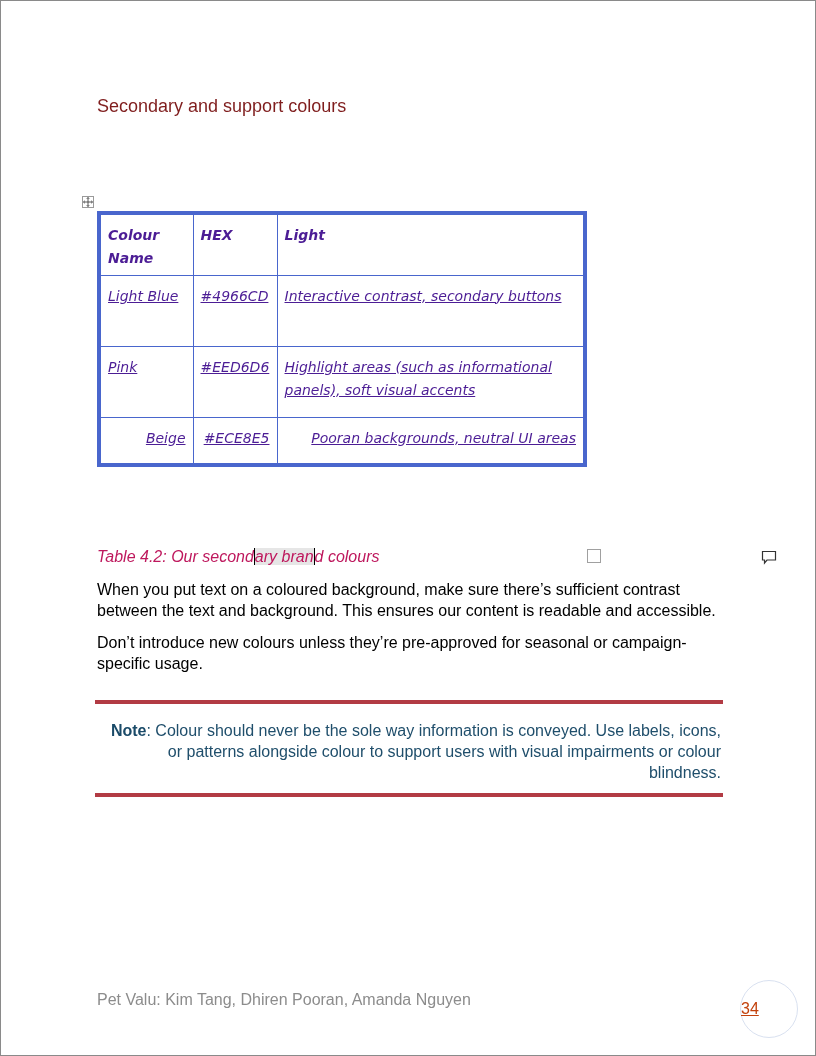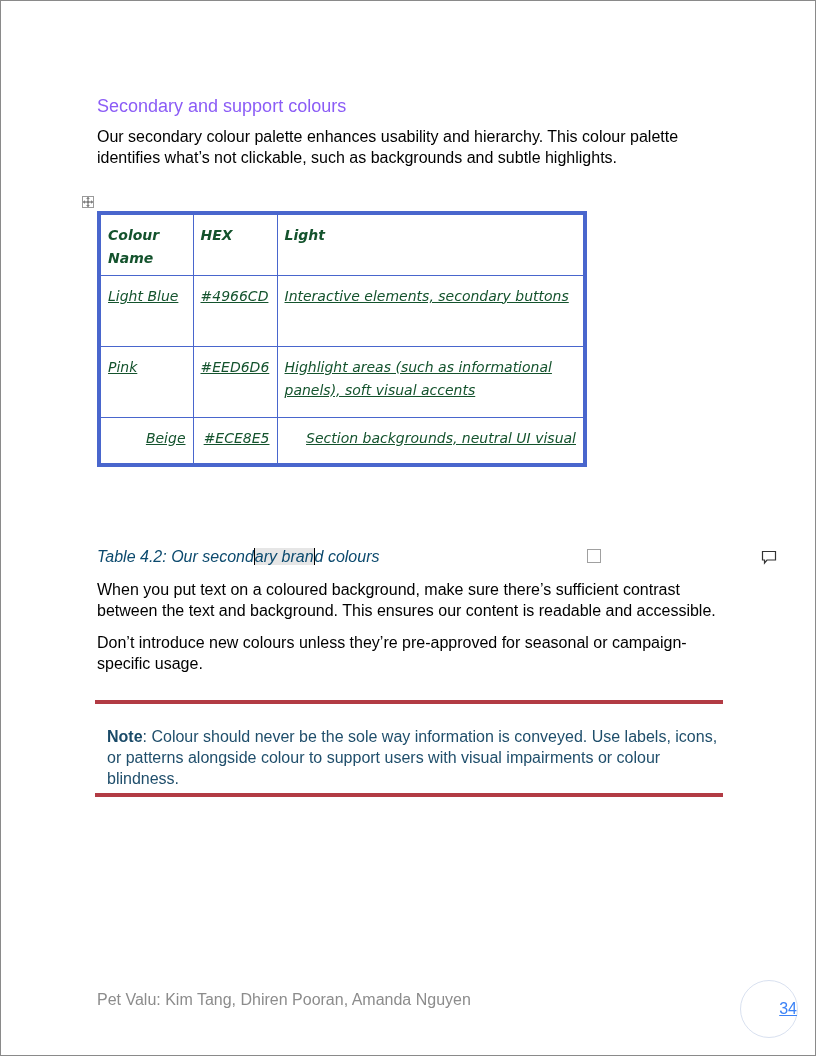--- a/index.html
+++ b/index.html
@@ -6,112 +6,111 @@
     body {
       width: 816px; height: 1056px; background: #ffffff; position: relative; overflow: hidden;
       font-family: "Liberation Sans", sans-serif;
     }
     .page {
       position: absolute; left: 0; top: 0; width: 814px; height: 1054px;
       border: 1px solid #8a8a8a; background: #fff;
     }
     .heading {
       position: absolute; left: 96px; top: 95px;
-      font-size: 18px; color: #8b5cf6; margin: 0; font-weight: normal;
+      font-size: 18px; color: #7f1d1d; margin: 0; font-weight: normal;
     }
     .para {
       position: absolute; left: 96px; width: 630px;
       font-size: 16px; line-height: 21px; color: #000; margin: 0;
     }
     .p1 { top: 125px; }
     .p2 { top: 178px; }
     .p2 .ref { font-style: italic; }
     .p3 { top: 578px; }
     .p4 { top: 631px; }
     .move-handle {
       position: absolute; left: 81px; top: 195px; width: 12px; height: 12px;
       border: 1px solid #9a9a9a; background: #fff; box-sizing: border-box;
       font-size: 11px; line-height: 10px; text-align: center; color: #555;
     }
     .tbl {
       position: absolute; left: 96px; top: 210px; width: 490px;
       border-collapse: collapse; border: 4px solid #4966CD;
-      font-family: "DejaVu Sans", sans-serif; font-style: italic; font-size: 14px; color: #14532d;
+      font-family: "DejaVu Sans", sans-serif; font-style: italic; font-size: 14px; color: #4c1d95;
     }
     .tbl td, .tbl th {
       border: 1px solid #4966CD; vertical-align: top; text-align: left;
       padding: 9px 7px 0 7px; line-height: 23px; font-weight: normal;
     }
     .tbl th { font-weight: bold; height: 62px; box-sizing: border-box; }
     .tbl tr.r td { height: 71px; box-sizing: border-box; text-decoration: underline; }
     .tbl tr.last td { height: 48px; text-align: right; }
     .c1 { width: 94px; } .c2 { width: 84px; }
     .caption {
-      position: absolute; left: 96px; top: 547px; font-size: 16px; font-style: italic; color: #0c4a6e;
+      position: absolute; left: 96px; top: 547px; font-size: 16px; font-style: italic; color: #be185d;
     }
     .caption .sel { background: #e6e6e6; border-left: 1px solid #000; border-right: 1px solid #000; }
     .resize-handle {
       position: absolute; left: 586px; top: 548px; width: 14px; height: 14px;
       border: 1px solid #a0a0a0; box-sizing: border-box; background: #fff;
     }
     .comment-icon { position: absolute; left: 760px; top: 548px; width: 16px; height: 16px; }
     .rule { position: absolute; left: 94px; width: 628px; height: 4px; background: #B23B44; }
     .rule-top { top: 699px; }
     .rule-bottom { top: 792px; }
     .note {
       position: absolute; left: 96px; top: 715px; width: 620px;
-      font-size: 16px; line-height: 21px; color: #1F4E6B; margin: 10px;
+      font-size: 16px; line-height: 21px; color: #1F4E6B; margin: 4px; text-align: right;
     }
     .note b { font-weight: bold; color: #1A4A68; }
     .footer {
       position: absolute; left: 96px; top: 990px; font-size: 16px; color: #8c8c8c;
     }
     .page-num {
       position: absolute; left: 739px; top: 979px; width: 58px; height: 58px;
       border: 1px solid #d9e1f0; border-radius: 50%; box-sizing: border-box;
-      text-align: right; line-height: 56px; font-size: 16px; color: #3b82f6; text-decoration: underline;
+      text-align: left; line-height: 56px; font-size: 16px; color: #c2410c; text-decoration: underline;
     }
   </style>
 </head>
 <body>
 
 <div class="page">
 
   <h2 class="heading">Secondary and support colours</h2>
 
-  <p class="para p1">Our secondary colour palette enhances usability and hierarchy. This colour palette identifies what’s not clickable, such as backgrounds and subtle highlights.</p>
 
 
   <div class="move-handle">
     <svg width="10" height="10" viewBox="0 0 10 10">
       <path d="M5 0.5 L5 9.5 M0.5 5 L9.5 5 M5 0.5 L3.8 1.8 M5 0.5 L6.2 1.8 M5 9.5 L3.8 8.2 M5 9.5 L6.2 8.2 M0.5 5 L1.8 3.8 M0.5 5 L1.8 6.2 M9.5 5 L8.2 3.8 M9.5 5 L8.2 6.2" stroke="#444" stroke-width="0.9" fill="none"></path>
     </svg>
   </div>
 
   <table class="tbl">
     <tbody>
         <tr>
       <th class="c1">Colour Name</th>
       <th class="c2">HEX</th>
       <th>Light</th>
     </tr>
     <tr class="r">
       <td>Light Blue</td>
       <td>#4966CD</td>
-      <td>Interactive elements, secondary buttons</td>
+      <td>Interactive contrast, secondary buttons</td>
     </tr>
     <tr class="r">
       <td>Pink</td>
       <td>#EED6D6</td>
       <td>Highlight areas (such as informational panels), soft visual accents</td>
     </tr>
     <tr class="r last">
       <td>Beige</td>
       <td>#ECE8E5</td>
-      <td>Section backgrounds, neutral UI visual</td>
+      <td>Pooran backgrounds, neutral UI areas</td>
     </tr>
   </tbody>
     </table>
 
   <div class="caption"><span>Table 4.2: Our second</span><span class="sel">ary bran</span><span>d colours</span></div>
 
   <div class="resize-handle"></div>
 
   <svg class="comment-icon" viewBox="0 0 16 16">
     <path d="M1.5 2.5 H14.5 V11 H6 L3.5 14 V11 H1.5 Z" fill="#fff" stroke="#333" stroke-width="1.2"></path>

